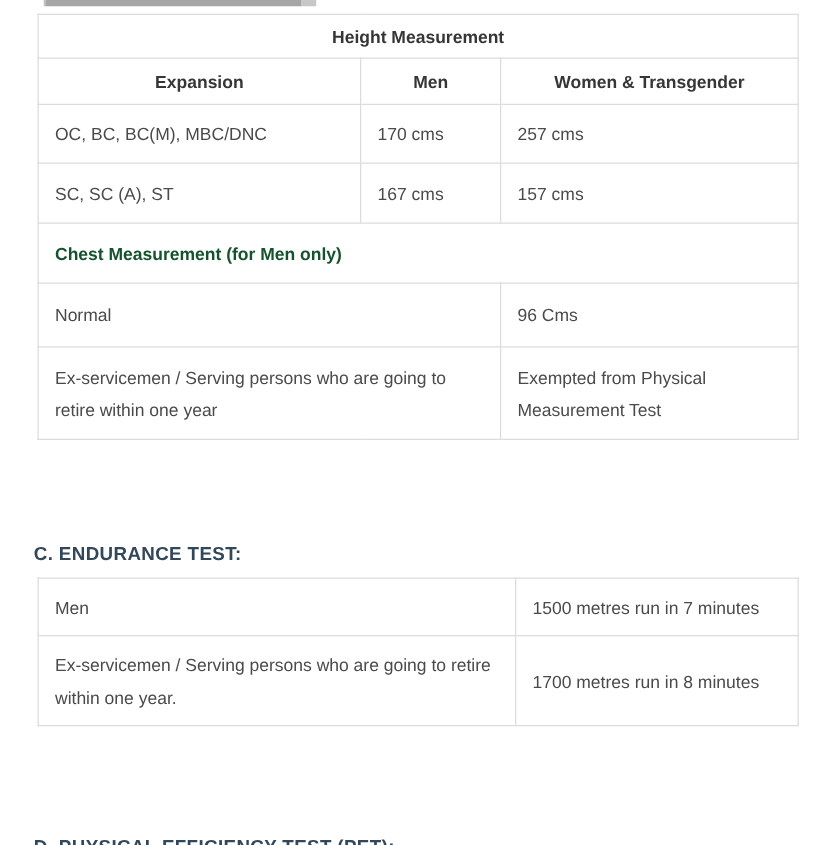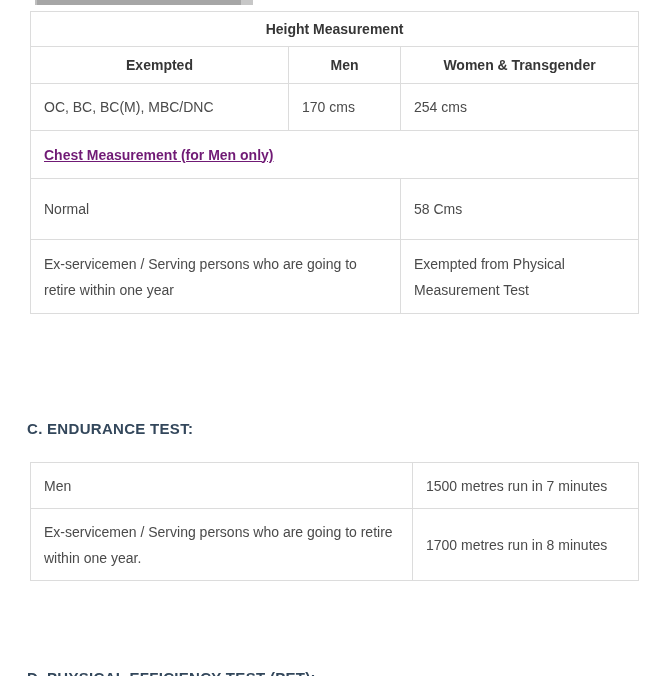--- a/index.html
+++ b/index.html
@@ -13,32 +13,32 @@
     background:linear-gradient(to right,#bfbfbf 0 2px,#a6a6a6 2px 206px,#c7c7c7 206px 218px);
   }
   table { border-collapse:collapse; table-layout:fixed; position:absolute; }
   td, th {
     border:1px solid #dcdcdc; font-size:14px; color:#4a4a4a;
     padding:0 13px; vertical-align:middle; line-height:26px;
     font-weight:normal; text-align:left; overflow:hidden;
   }
   th { color:#363636; font-weight:bold; }
   .center { text-align:center; }
-  .bold { color:#701a75; font-weight:bold;text-decoration:underline; }
+  .bold { color:#14532d; font-weight:bold; }
   .t1 { left:30px; top:11px; width:608px; }
   .t2 { left:30px; top:462px; width:608px; }
   .h35 td,.h35 th{height:35px;} .h37 td,.h37 th{height:37px;}
   .h46 td{height:46px;} .h47 td{height:47px;} .h48 td{height:48px;}
-  .h49 td{height:61px;} .h72 td{height:72px;} .h73 td{height:73px;}
+  .h49 td{height:51px;} .h72 td{height:72px;} .h73 td{height:73px;}
   .h74 td{height:74px;} .h76 td{height:76px;}
   .section-heading {
     position:absolute; left:27px; font-size:15px; font-weight:bold;
     color:#33475b; letter-spacing:0.3px; white-space:nowrap;
   }
-  .endurance-heading { top:420px; }
+  .endurance-heading { top:435px; }
   .bottom-heading { top:669px; }
   .twoline div { line-height:26px; }
 </style>
 </head>
 <body>
 
 <div class="page">
 
   <div class="topbar"></div>
 
@@ -46,35 +46,40 @@
     <colgroup>
       <col style="width:258px">
         <col style="width:112px">
         <col style="width:238px">
     </colgroup>
     <tbody>
       <tr class="h35">
         <th colspan="3" class="center">Height Measurement</th>
       </tr>
       <tr class="h37">
-        <th class="center">Exempted</th>
+        <th class="center">Expansion</th>
         <th class="center">Men</th>
         <th class="center">Women &amp; Transgender</th>
       </tr>
       <tr class="h47">
         <td>OC, BC, BC(M), MBC/DNC</td>
         <td>170 cms</td>
-        <td>254 cms</td>
+        <td>257 cms</td>
+      </tr>
+      <tr class="h48">
+        <td>SC, SC (A), ST</td>
+        <td>167 cms</td>
+        <td>157 cms</td>
       </tr>
       <tr class="h48">
         <td colspan="3" class="bold">Chest Measurement (for Men only)</td>
       </tr>
       <tr class="h49">
         <td colspan="2">Normal</td>
-        <td>58 Cms</td>
+        <td>96 Cms</td>
       </tr>
       <tr class="h74">
         <td colspan="2">Ex-servicemen / Serving persons who are going to retire within one year</td>
         <td>Exempted from Physical Measurement Test</td>
       </tr>
     </tbody>
   </table>
 
   <div class="section-heading endurance-heading">C. ENDURANCE TEST:</div>
 

